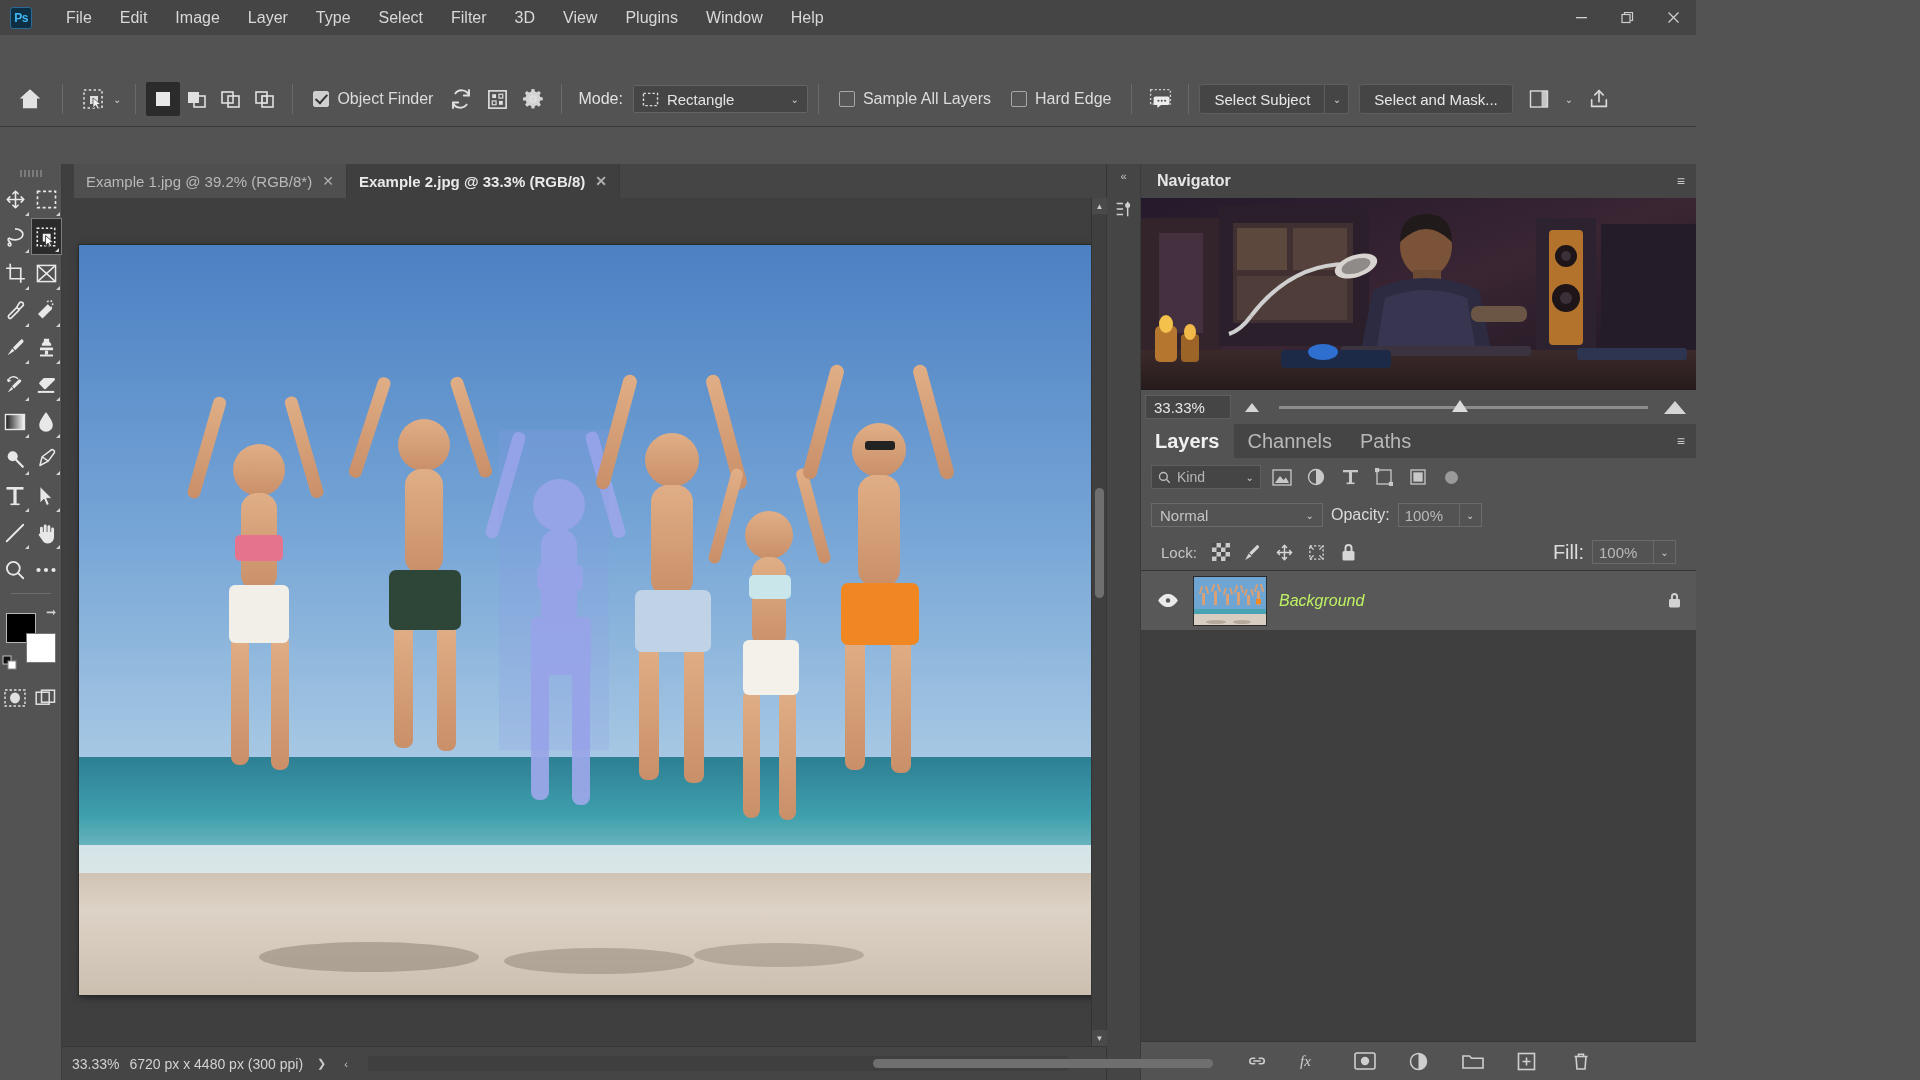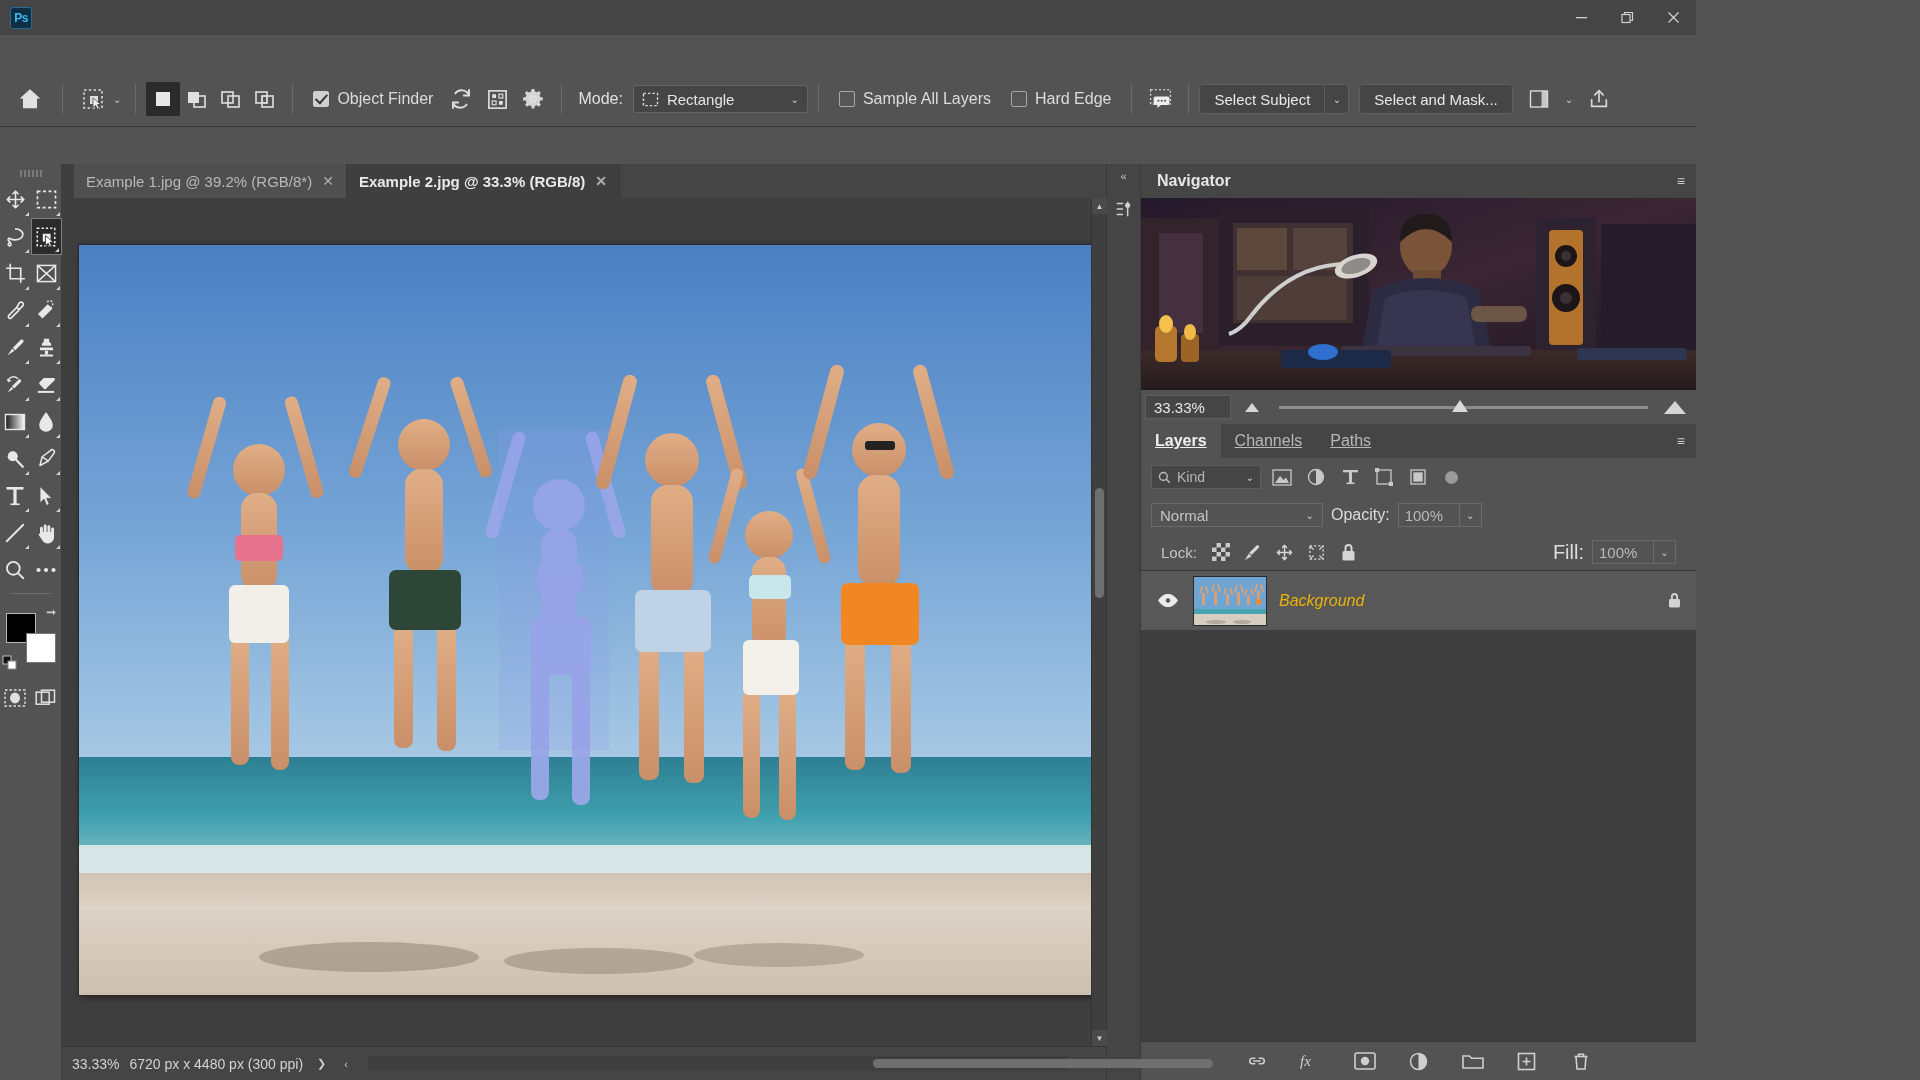--- a/index.html
+++ b/index.html
@@ -109,21 +109,21 @@
   .nav-preview { height:192px; background:#1d1a22; position:relative; overflow:hidden; }
   .nav-ctrls { height:34px; background:#535353; display:flex; align-items:center; gap:10px; padding:0 4px; flex:0 0 34px; }
   .zoomfield { width:86px; height:24px; background:#454545; border:1px solid #5e5e5e; display:flex; align-items:center;
                padding:0 8px; font-size:15px; color:#e6e6e6; }
   .tri-small { width:0;height:0;border-left:7px solid transparent;border-right:7px solid transparent;border-bottom:9px solid #d5d5d5;}
   .tri-large { width:0;height:0;border-left:11px solid transparent;border-right:11px solid transparent;border-bottom:13px solid #d5d5d5;}
   .zoomslide { flex:1; height:3px; background:#8d8d8d; position:relative; margin:0 6px; }
   .zoomknob { position:absolute; left:47%; top:-6px; width:0;height:0;
               border-left:8px solid transparent;border-right:8px solid transparent;border-bottom:12px solid #dadada;}
   .layers-tabs { height:34px; background:#454545; display:flex; align-items:stretch; flex:0 0 34px; }
-  .ltab { padding:0 14px; display:flex; align-items:center; font-size:16px; color:#b8b8b8;text-decoration:underline; }
+  .ltab { padding:0 14px; display:flex; align-items:center; font-size:20px; color:#b8b8b8; }
   .ltab.active { background:#535353; color:#f0f0f0; font-weight:bold; }
   .lfilter { height:38px; display:flex; align-items:center; gap:8px; padding:16px 10px; flex:0 0 38px; }
   .kindsel { width:110px; height:24px; background:#454545; border:1px solid #5e5e5e; display:flex;
              align-items:center; gap:6px; padding:0 6px; font-size:14px; color:#b6b6b6; }
   .fic { width:26px; height:24px; display:flex; align-items:center; justify-content:center; }
   .toggle-dot { width:13px; height:13px; border-radius:50%; background:#9a9a9a; margin-left:6px; }
   .blendrow { height:38px; display:flex; align-items:center; gap:8px; padding:0 10px; flex:0 0 38px; }
   .blendsel { width:172px; height:24px; background:#535353; border:1px solid #6a6a6a; display:flex;
               align-items:center; padding:0 8px; font-size:15px; color:#c5c5c5; }
   .blendsel .txt { flex:1; }
@@ -132,34 +132,48 @@
   .stepcaret { width:22px; height:24px; border:1px solid #6a6a6a; border-left:none; background:#535353;
               display:flex; align-items:center; justify-content:center; }
   .lockrow { height:36px; display:flex; align-items:center; gap:4px; padding:0 20px; flex:0 0 36px; }
   .lockrow .lbl { font-size:15px; color:#c7c7c7; margin-right:6px; }
   .lic { width:28px; height:26px; display:flex; align-items:center; justify-content:center; }
   .layerlist { flex:1; background:#3f3f3f; border-top:1px solid #353535; border-bottom:1px solid #353535; overflow:hidden; }
   .layer-row { height:60px; display:flex; align-items:center; background:#585858; gap:12px; padding:0 14px;
                border-bottom:1px solid #3e3e3e; }
   .eye { width:26px; display:flex; align-items:center; justify-content:center; }
   .thumb-box { width:74px; height:50px; border:1px solid #2b2b2b; background:#6fa8d0; overflow:hidden; position:relative; }
-  .layer-name { font-size:16px; color:#eab308; font-style:italic; flex:1; }
+  .layer-name { font-size:16px; color:#bef264; font-style:italic; flex:1; }
   .locksm { margin-left:auto; }
   .layer-footer { height:38px; background:#535353; display:flex; align-items:center; justify-content:center;
                   gap:26px; flex:0 0 38px; }
   .lf-ic { width:28px; height:28px; display:flex; align-items:center; justify-content:center; }
   svg { display:block; }
 </style>
 </head>
 <body>
 
 <div class="app">
 
   <div class="menubar">
     <div class="ps-logo">Ps</div>
+    <div class="menu-items">
+      <div class="menu-item">File</div>
+      <div class="menu-item">Edit</div>
+      <div class="menu-item">Image</div>
+      <div class="menu-item">Layer</div>
+      <div class="menu-item">Type</div>
+      <div class="menu-item">Select</div>
+      <div class="menu-item">Filter</div>
+      <div class="menu-item">3D</div>
+      <div class="menu-item">View</div>
+      <div class="menu-item">Plugins</div>
+      <div class="menu-item">Window</div>
+      <div class="menu-item">Help</div>
+    </div>
     <div class="win-ctrls">
       <div class="win-btn">
         <svg width="13" height="13" viewBox="0 0 13 13">
             <rect x="1" y="6" width="11" height="1.3" fill="#cfcfcf"></rect>
           </svg>
       </div>
       <div class="win-btn">
         <svg width="13" height="13" viewBox="0 0 13 13">
           <rect x="1" y="3.5" width="8" height="8" fill="none" stroke="#cfcfcf" stroke-width="1.2"></rect>
           <path d="M3.5 3.5 V1.5 H11.5 V9.5 H9.5" fill="none" stroke="#cfcfcf" stroke-width="1.2"></path>

